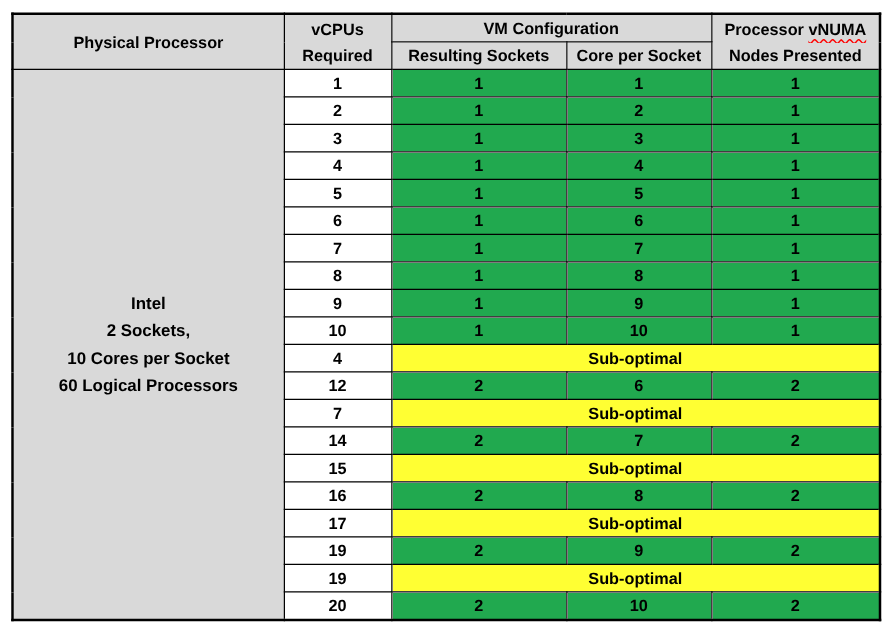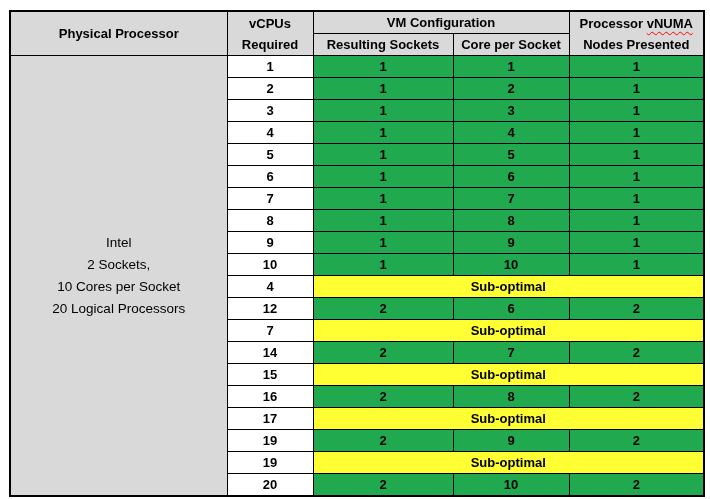--- a/index.html
+++ b/index.html
@@ -52,21 +52,21 @@
   }
   .squiggle {
     text-decoration-line: underline;
     text-decoration-style: wavy;
     text-decoration-color: var(--squiggle-red, #FF0000);
     text-decoration-thickness: 1px;
     text-underline-offset: 3px;
   }
   td.phys-cell {
     background: var(--header-gray, #D9D9D9);
-    font-weight: normal;
+    font-weight: bold;
     vertical-align: middle;
   }
   .phys-lines div {
     line-height: 22px;
     font-size: 13.5px;
   }
   td.vcpu-cell {
     background: #ffffff;
     font-weight: bold;
   }
@@ -110,21 +110,21 @@
           <th>Core per Socket</th>
         </tr>
       </thead>
       <tbody id="table-body">
           <tr>
             <td rowspan="20" class="phys-cell">
               <div class="phys-lines">
                 <div>Intel</div>
                 <div>2 Sockets,</div>
                 <div>10 Cores per Socket</div>
-                <div>20 Logical Processors</div>
+                <div>60 Logical Processors</div>
               </div>
             </td>
             <td class="vcpu-cell">1</td>
             <td class="optimal-cell">1</td>
             <td class="optimal-cell">1</td>
             <td class="optimal-cell">1</td>
           </tr>
           <tr>
             <td class="vcpu-cell">2</td>
             <td class="optimal-cell">1</td>

